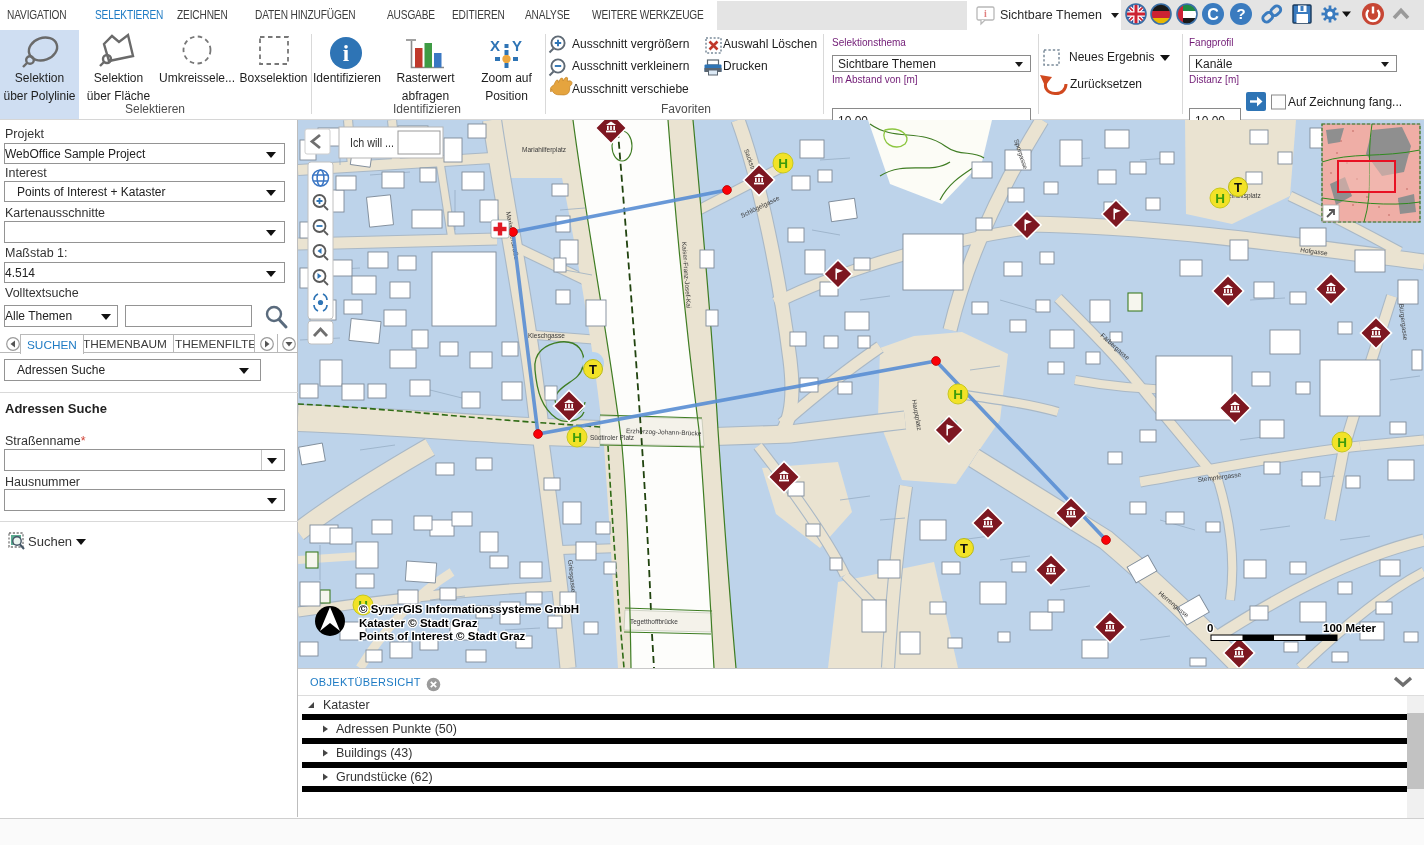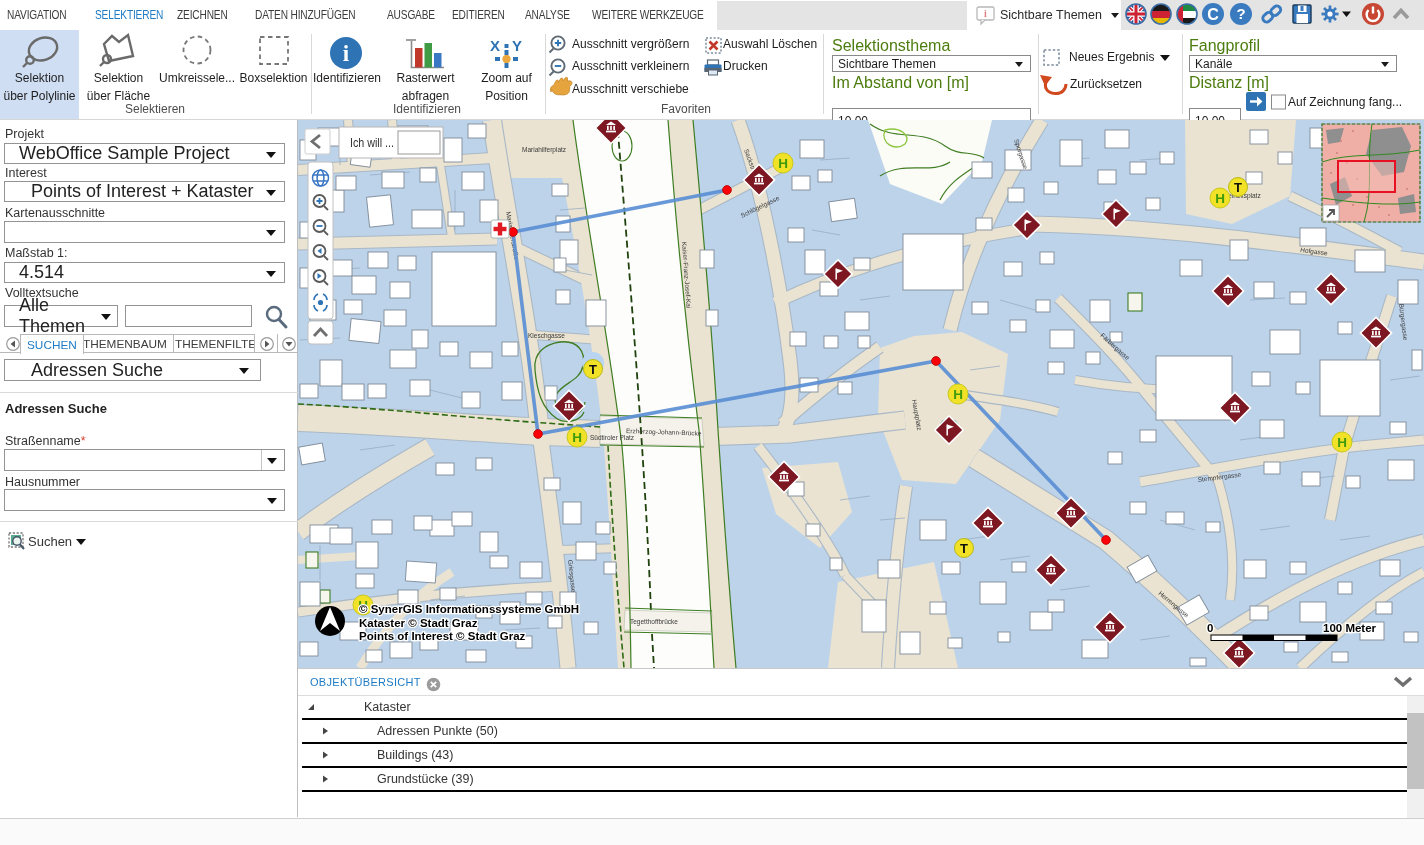--- a/index.html
+++ b/index.html
@@ -20,45 +20,45 @@
 .topicon { position:absolute; top:3px; }
 
 
 #ribbon { position:absolute; left:0; top:30px; width:1424px; height:90px; background:#fff;
   border-bottom:1px solid #d6d6d6; }
 .rsep { position:absolute; top:4px; height:80px; width:1px; background:#d9d9d9; }
 .rbtn { position:absolute; top:0; height:89px; text-align:center; font-size:12px; color:#1e1e1e; }
 .rbtn .cap { line-height:18px; }
 .glabel { position:absolute; top:72px; font-size:12px; color:#4d4d4d; text-align:center; }
 .smallrow { position:absolute; font-size:12px; color:#1e1e1e; display:flex; align-items:center; }
-.rlabel { position:absolute; font-size:16px; color:#4d7c0f; }
+.rlabel { position:absolute; font-size:10px; color:#701a75; }
 .rselect { position:absolute; height:17px; border:1px solid #8a8a8a; background:#fff; font-size:12px;
   color:#1e1e1e; display:flex; align-items:center; padding-left:5px; }
 .rselect .arr { position:absolute; right:7px; top:6px; }
 .rinput { position:absolute; height:26px; border:1px solid #8a8a8a; background:#fff; font-size:12px;
   color:#1e1e1e; display:flex; align-items:center; padding-left:5px;margin-top:16px; }
 
 
 #sidebar { position:absolute; left:0; top:120px; width:298px; height:697px; background:#fff;
   border-right:1px solid #bdbdbd; }
 .slabel { position:absolute; left:5px; font-size:12.5px; color:#333; }
 .sselect { position:absolute; left:4px; width:281px; height:21px; border:1px solid #949494;
-  background:#fff; font-size:18px; color:#222; display:flex; align-items:center; padding-left:14px; }
+  background:#fff; font-size:12px; color:#222; display:flex; align-items:center; padding-left:0; }
 .sselect .arr { position:absolute; right:8px; top:8px; }
 .arrb { display:inline-block; width:0; height:0; border-left:5px solid transparent;
   border-right:5px solid transparent; border-top:6px solid #111; }
 .hsep { position:absolute; left:0; width:298px; height:1px; background:#d9d9d9; }
 
 
 #bottompanel { position:absolute; left:298px; top:668px; width:1126px; height:149px; background:#fff;
   border-top:1px solid #c9c9c9;text-align:right; }
 #bottomband { position:absolute; left:0; top:818px; width:1424px; height:27px; background:#fafafa;
   border-top:1px solid #cfcfcf; }
-.trow { position:absolute; left:4px; width:1105px; height:24px; border-bottom:2px solid #000000;
-  font-size:12.5px; color:#333; display:flex; align-items:center;gap:41px; }
+.trow { position:absolute; left:4px; width:1105px; height:24px; border-bottom:6px solid #000000;
+  font-size:12.5px; color:#333; display:flex; align-items:center; }
 </style>
 </head>
 <body>
 <div id="app">
 
   <div id="menubar">
     <div class="grayL"></div>
       <div class="grayR"></div>
     <div class="tabs">
       <span style="left:7px">NAVIGATION</span>
@@ -852,21 +852,21 @@
     <div class="trow" style="top:75px">
       <svg width="10" height="10" style="margin-left:18px">
           <path d="M3 1.5 L8 5 L3 8.5 Z" fill="#444"></path>
         </svg>
       <span style="margin-left:6px">Buildings (43)</span>
     </div>
     <div class="trow" style="top:99px">
       <svg width="10" height="10" style="margin-left:18px">
           <path d="M3 1.5 L8 5 L3 8.5 Z" fill="#444"></path>
         </svg>
-      <span style="margin-left:6px">Grundstücke (39)</span>
+      <span style="margin-left:6px">Grundstücke (62)</span>
     </div>
 
     <div style="position:absolute;left:1109px;top:27px;width:17px;height:122px;background:#f0f0f0">
       <svg width="17" height="17" viewBox="0 0 17 17" style="position:absolute;top:0">
         <path d="M4 11 L8.5 5.5 L13 11" fill="none" stroke="#606060" stroke-width="2.2"></path>
       </svg>
       <div style="position:absolute;left:0;top:17px;width:17px;height:76px;background:#c2c2c2"></div>
       <svg width="17" height="17" viewBox="0 0 17 17" style="position:absolute;top:105px">
         <path d="M4 6 L8.5 11.5 L13 6" fill="none" stroke="#606060" stroke-width="2.2"></path>
       </svg>

